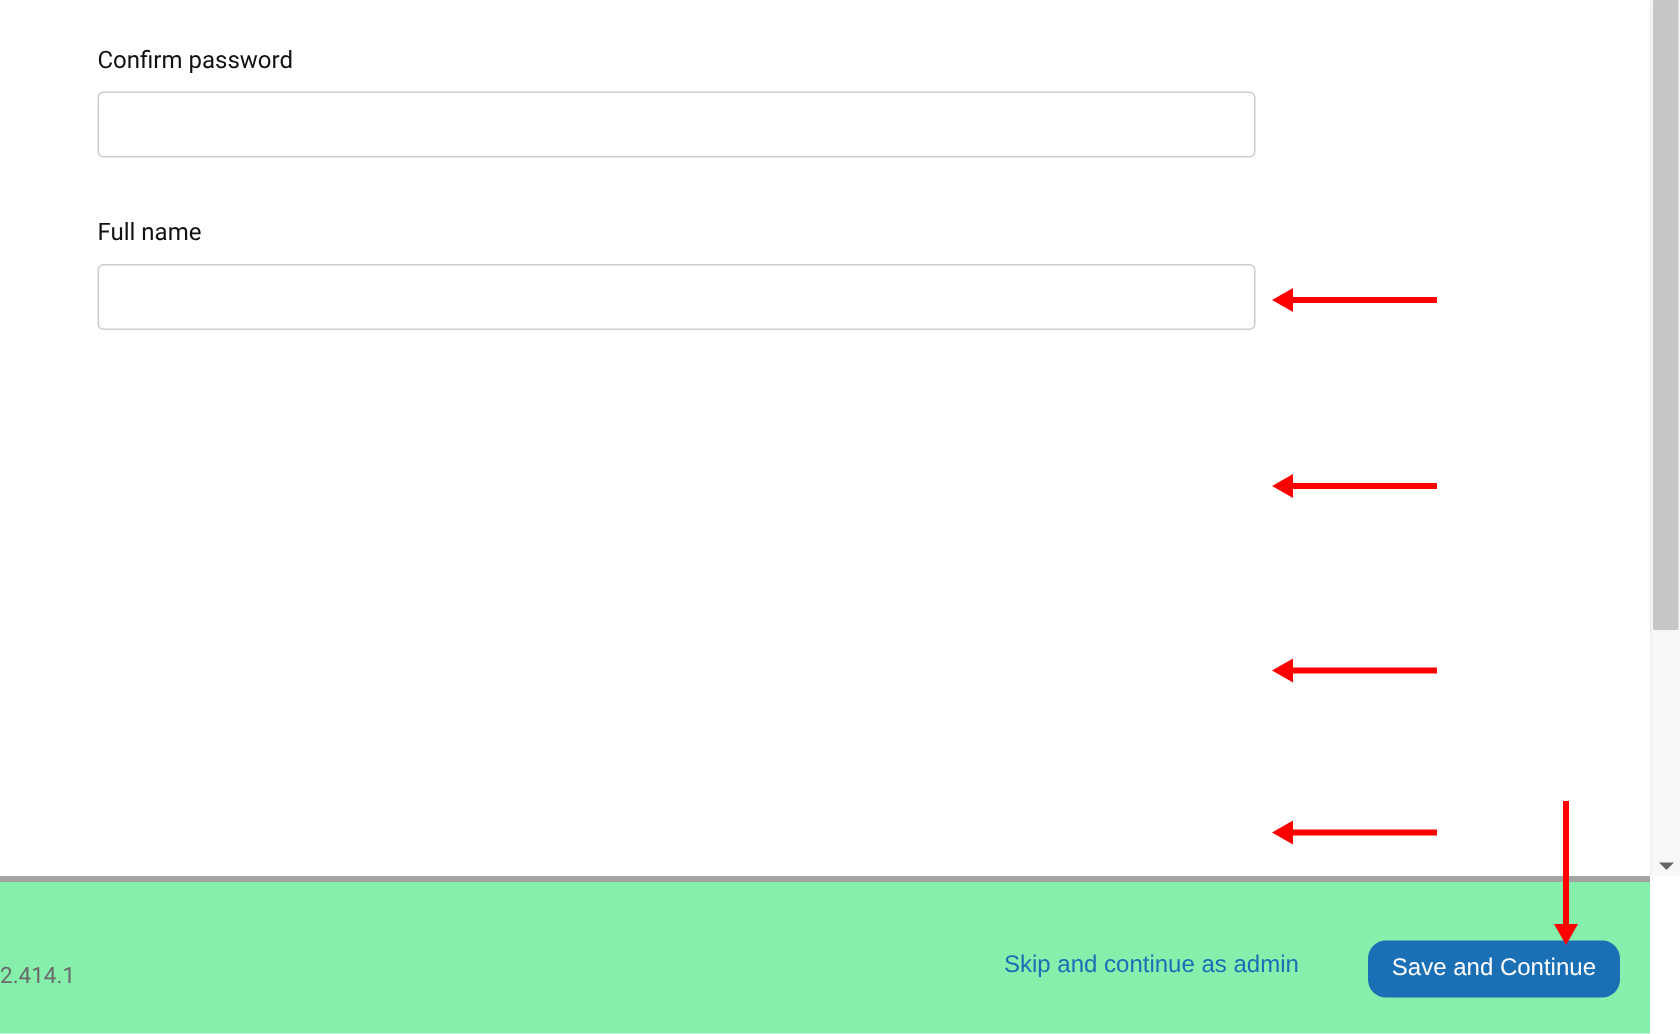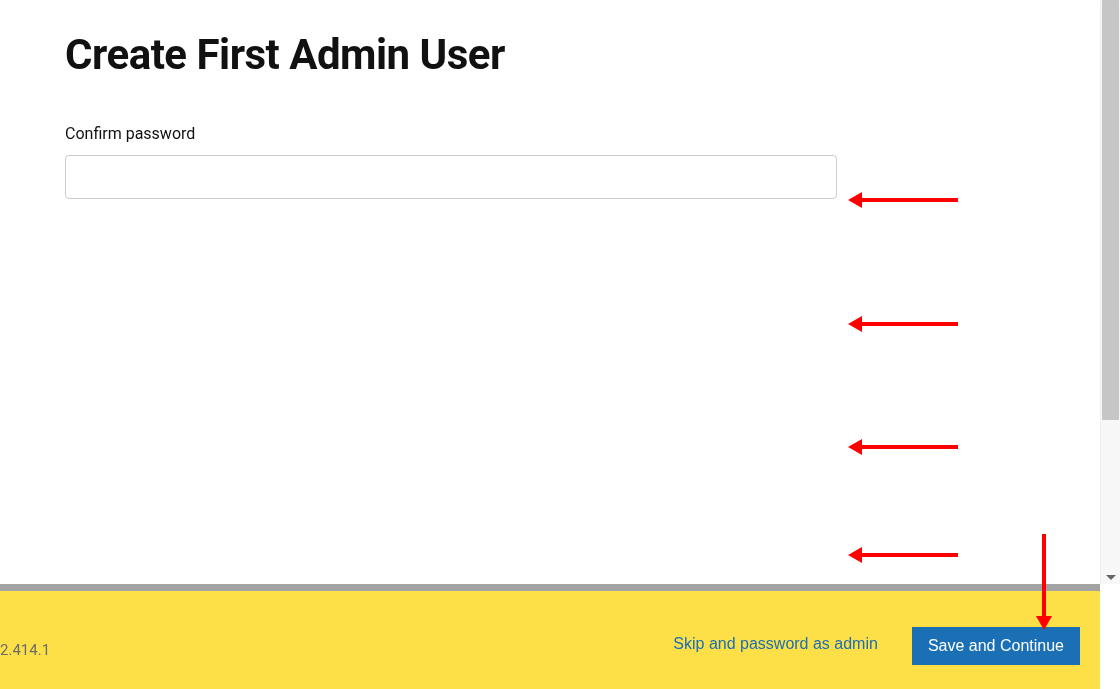--- a/index.html
+++ b/index.html
@@ -51,22 +51,22 @@
       padding: 8px 12px;
       font-size: 15px;
       background: #fff;
     }
     .footer {
       position: absolute;
       bottom: 0;
       left: 0;
       width: 1100px;
       height: 105px;
-      border-top: 7px solid #a3a3a3;
-      background: #fde047;
+      border-top: 4px solid #a3a3a3;
+      background: #86efac;
       display: flex;
       align-items: flex-end;
       padding: 0 20px 24px 0;
     }
     .version {
       color: #6b6b6b;
       font-size: 15px;
       margin-left: 0;
       margin-bottom: 6px;
     }
@@ -82,22 +82,23 @@
       margin-right: 30px;
       padding: 10px 4px;
       margin-bottom: 2px;
     }
     .primary-btn {
       background: #1a6fb5;
       border: none;
       color: #fff;
       font-size: 16px;
       padding: 10px 16px;
-      border-radius: 0;
+      border-radius: 12px;
       cursor: pointer;
+      margin-left: 12px;
     }
     
     .vscrollbar {
       position: absolute;
       top: 0;
       right: 0;
       width: 20px;
       height: 584px;
       background: #f7f7f7;
       border-left: 1px solid #eee;
@@ -155,36 +156,39 @@
       border-left: 8px solid transparent;
       border-right: 8px solid transparent;
       border-top: 14px solid #f00;
     }
   </style>
 </head>
 <body>
 
 <div class="scroll-area">
   <div class="content">
-    <h1 class="page-title">Create First Admin User</h1>
 
 
 
     <div class="form-group">
       <label class="form-label">Confirm password</label>
       <input type="password" class="form-input" value="" style="">
     </div>
 
+    <div class="form-group">
+      <label class="form-label">Full name</label>
+      <input type="text" class="form-input" value="" style="">
+    </div>
   </div>
 </div>
 
 <div class="footer">
   <span class="version">2.414.1</span>
   <div class="footer-spacer"></div>
-  <button class="link-btn">Skip and password as admin</button>
+  <button class="link-btn">Skip and continue as admin</button>
   <button class="primary-btn">Save and Continue</button>
 </div>
 
 <div class="vscrollbar">
   <div class="vscrollbar-thumb"></div>
   <div class="vscrollbar-arrow"></div>
 </div>
 
 <div class="h-arrow" style="top:198px; left:858px;"></div>
 <div class="h-arrow" style="top:322px; left:858px;"></div>

